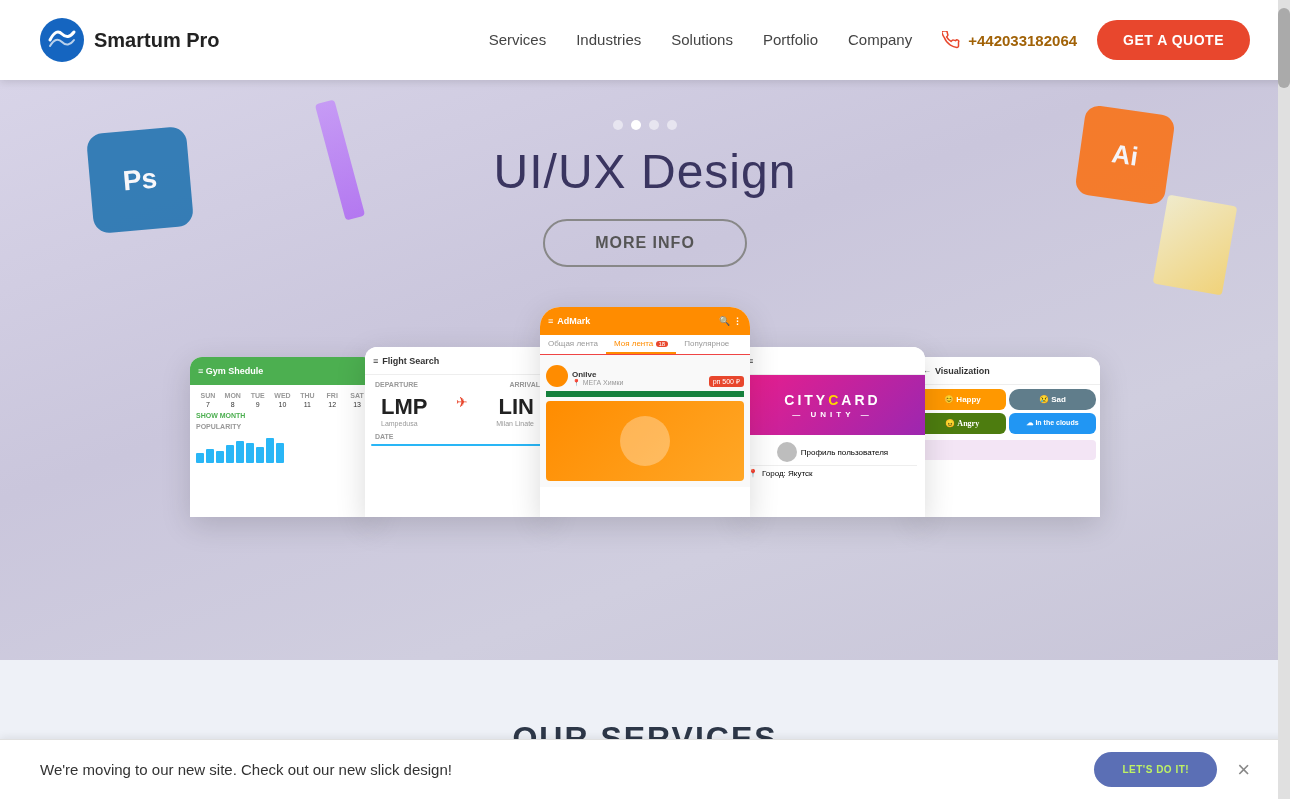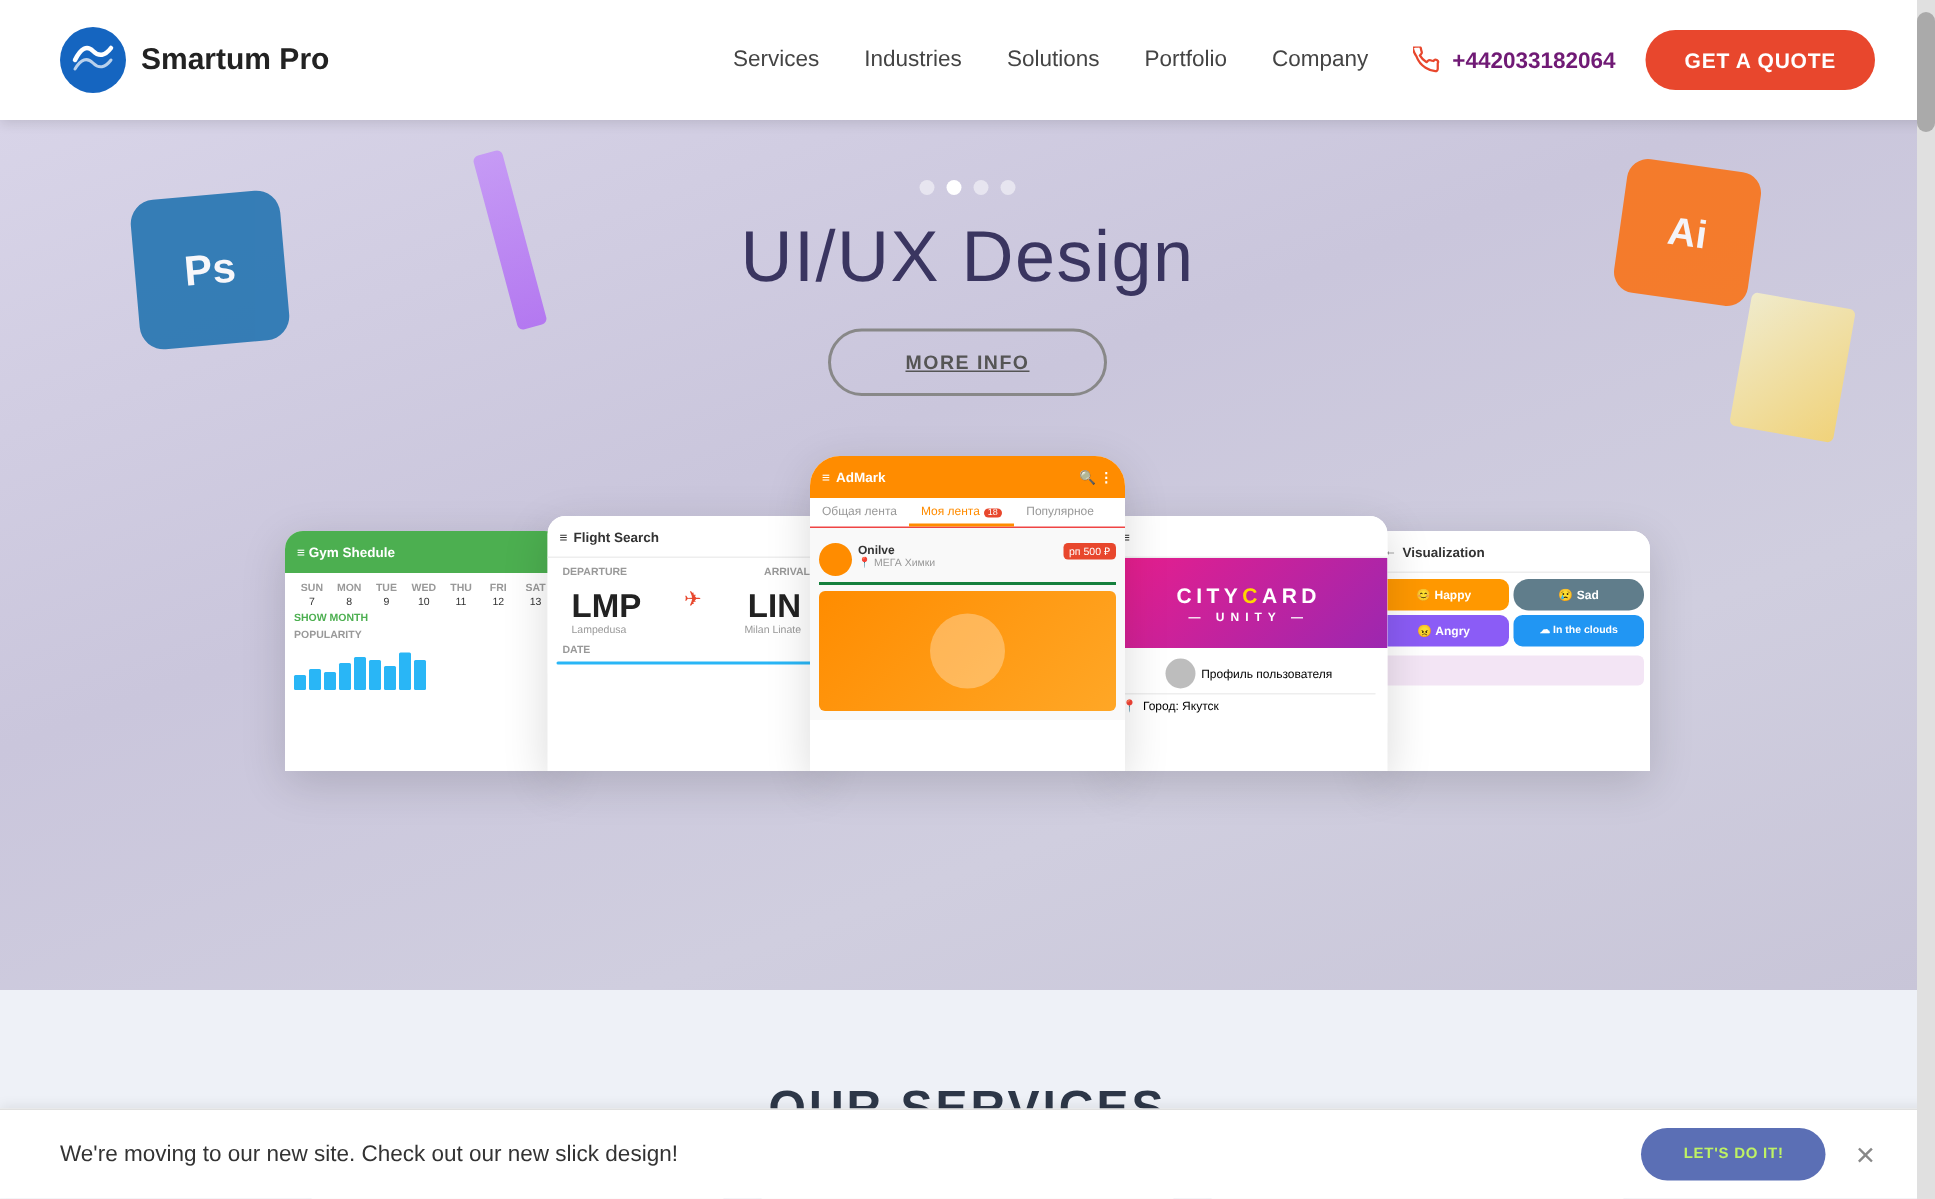--- a/index.html
+++ b/index.html
@@ -40,21 +40,21 @@
     .nav-links a {
       text-decoration: none;
       color: #444;
       font-size: 15px;
       font-weight: 500;
     }
     .nav-phone {
       display: flex;
       align-items: center;
       gap: 8px;
-      color: #701a75;
+      color: #a16207;
       font-size: 15px;
       font-weight: 600;
       margin-left: 30px;
       text-decoration: none;
     }
     .btn-quote {
       margin-left: 20px;
       background: #e8472d;
       color: #fff;
       border: none;
@@ -169,26 +169,25 @@
       line-height: 1.65;
       margin-bottom: 28px;
       padding: 0 20px;
     }
     .btn-more-info {
       background: transparent;
       border: 2px solid #888;
       color: #555;
       border-radius: 30px;
       padding: 13px 50px;
-      font-size: 13px;
+      font-size: 16px;
       font-weight: 600;
       cursor: pointer;
       letter-spacing: 1px;
       margin-bottom: 30px;
-      text-decoration: underline;
     }
 
     
     .hero-phones {
       display: flex;
       align-items: flex-end;
       justify-content: center;
       gap: 0;
       width: 100%;
       position: relative;
@@ -309,21 +308,21 @@
     .viz-cell {
       border-radius: 6px;
       padding: 6px 4px;
       font-size: 8px;
       color: #fff;
       font-weight: 600;
       text-align: center;
     }
     .viz-happy { background: #ff9800; }
     .viz-sad { background: #607d8b; border-radius: 10px; }
-    .viz-angry { background: #8b5cf6; }
+    .viz-angry { background: #4d7c0f; font-family: Liberation Serif, serif; }
     .viz-clouds { background: #2196f3; }
 
     
     .services-section {
       background: #eef1f7;
       padding: 60px 40px 30px;
       text-align: center;
     }
     .services-title {
       font-size: 32px;
@@ -533,21 +532,21 @@
         <span style="margin-right:4px;">≡</span>
         <span>AdMark</span>
         <span style="margin-left:auto;">🔍 ⋮</span>
       </div>
       <div class="admark-tabs">
         <div class="admark-tab">Общая лента</div>
         <div class="admark-tab active">Моя лента <span style="background:#e8472d; color:#fff; padding:0 3px; border-radius:3px; font-size:6px;">18</span></div>
         <div class="admark-tab">Популярное</div>
       </div>
       <div style="padding:6px; background:#f9f9f9;">
-        <div style="display:flex; align-items:flex-start; gap:4px; padding:4px 0; border-bottom:2px solid #15803d;">
+        <div style="display:flex; align-items:flex-end; gap:4px; padding:4px 0; border-bottom:6px solid #15803d;">
           <div style="width:22px; height:22px; background:#ff8c00; border-radius:50%; flex-shrink:0;"></div>
           <div>
             <div style="font-size:8px; font-weight:600; color:#333;">Onilve</div>
             <div style="font-size:7px; color:#999;">📍 МЕГА Химки</div>
           </div>
           <div style="margin-left:auto; background:#e8472d; color:#fff; font-size:7px; padding:1px 4px; border-radius:3px;">рп 500 ₽</div>
         </div>
 
         <div style="width:100%; height:80px; background:linear-gradient(135deg, #ff8c00, #ffa726); border-radius:4px; margin-top:4px; display:flex; align-items:center; justify-content:center;">
           <div style="width:50px; height:50px; background:rgba(255,255,255,0.3); border-radius:50%;"></div>

